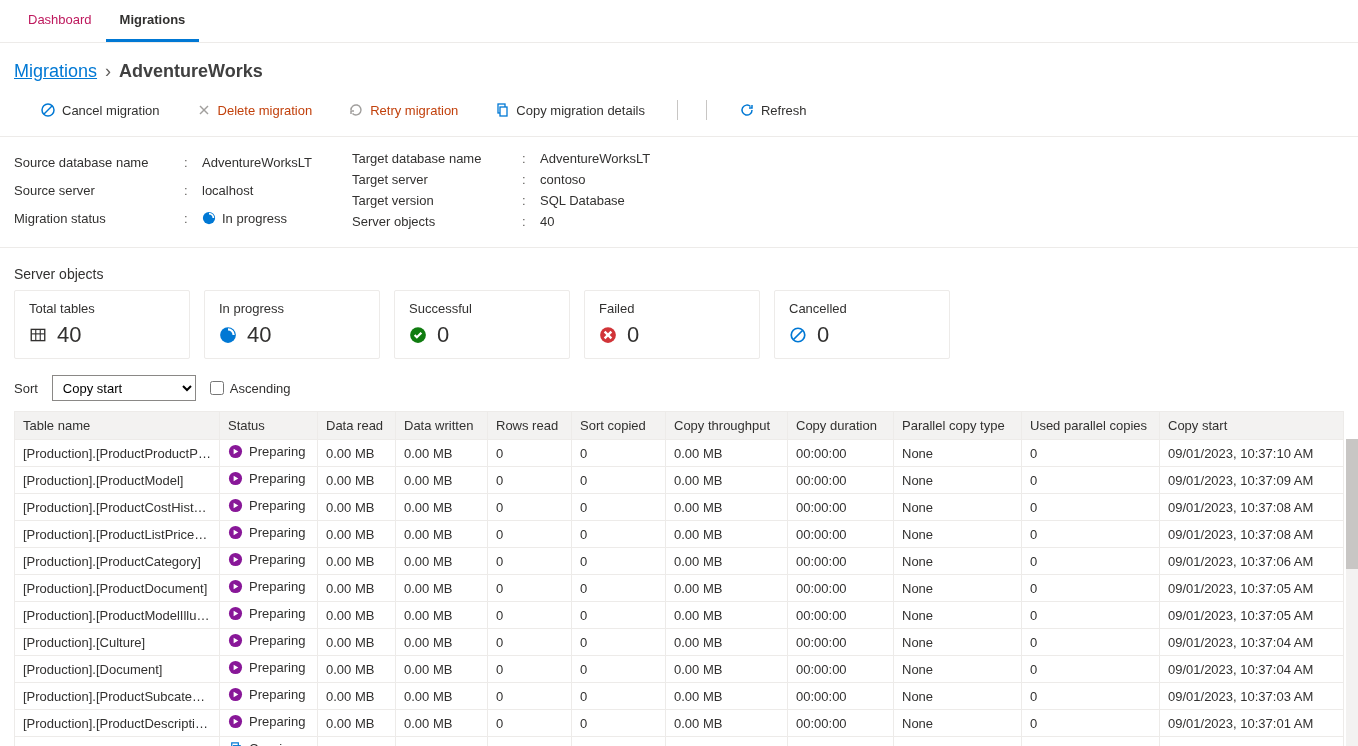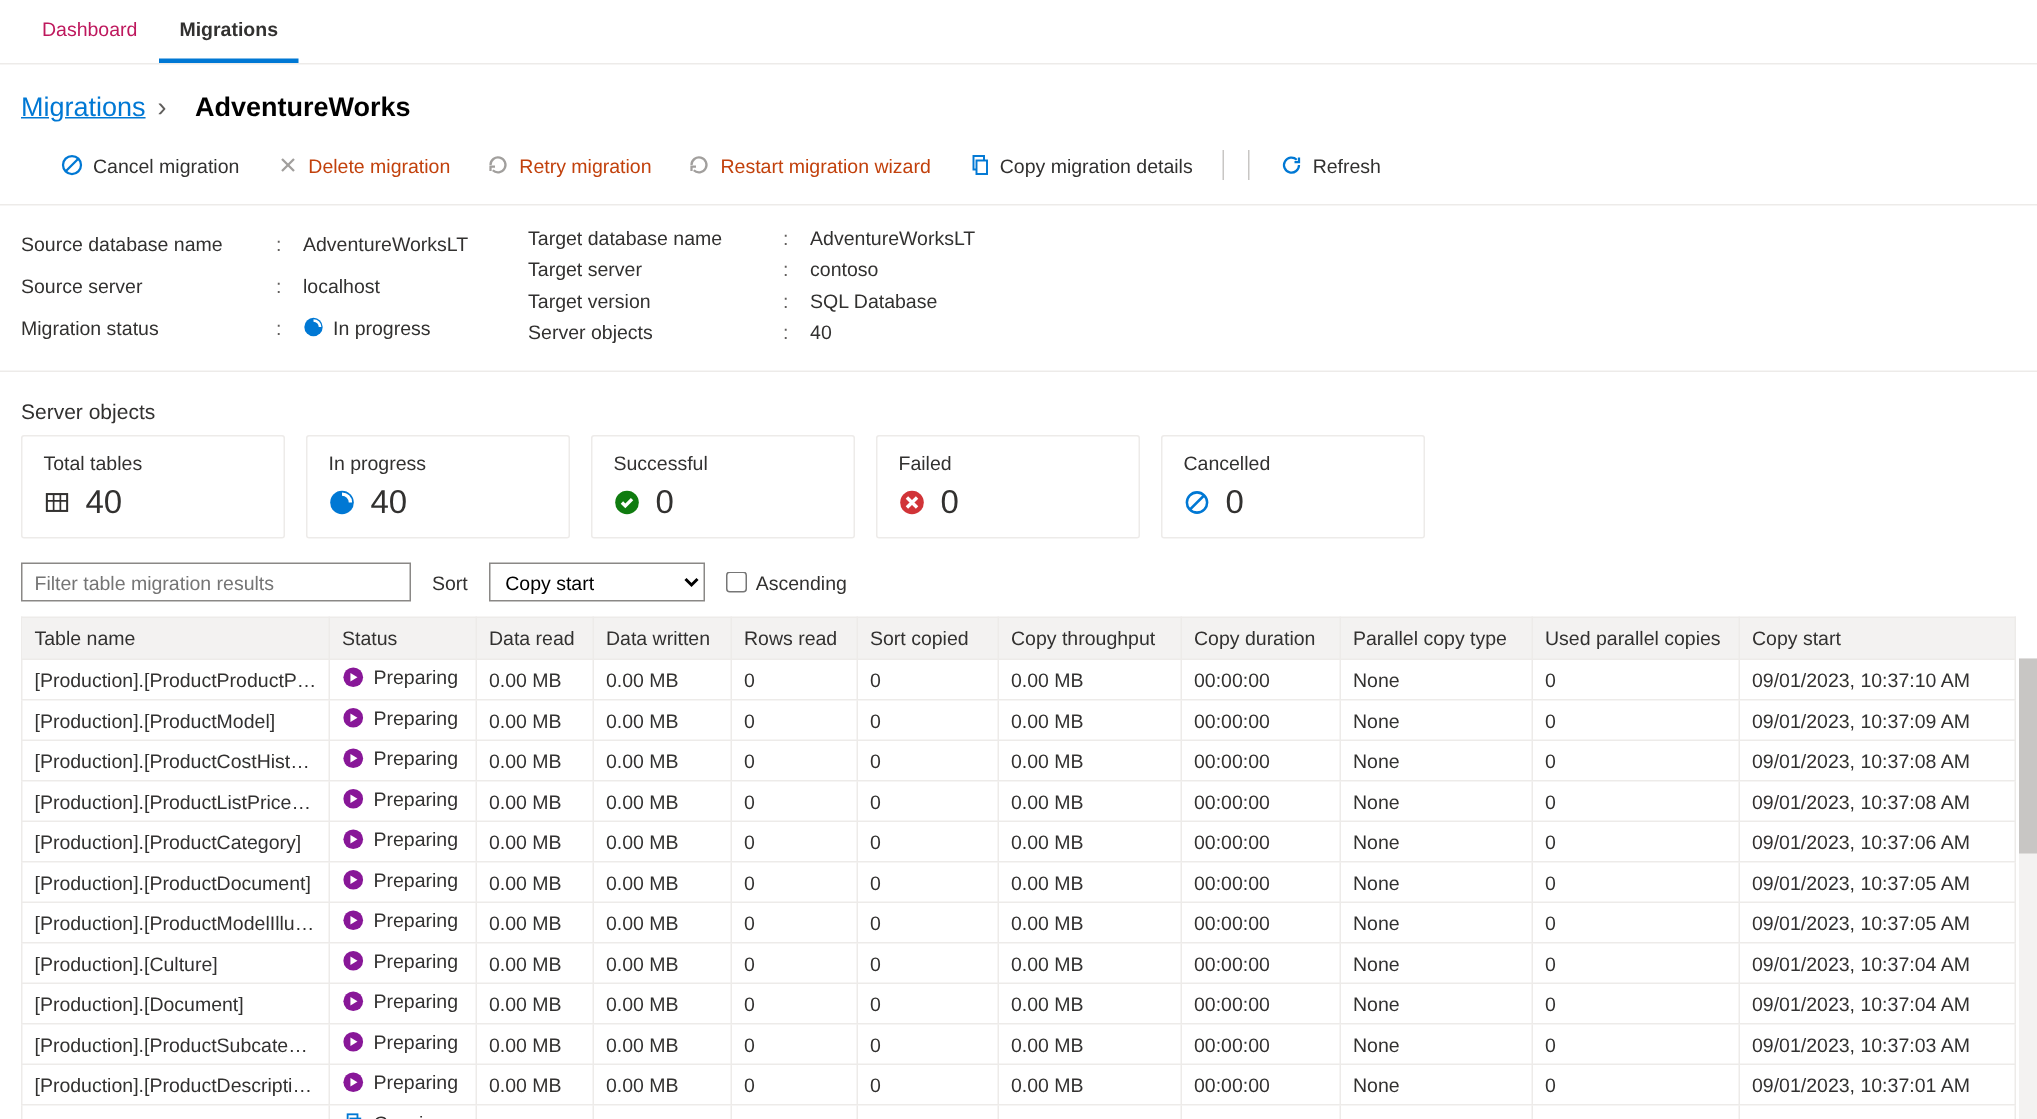--- a/index.html
+++ b/index.html
@@ -3,22 +3,22 @@
 <meta charset="utf-8">
 <style>
 * { box-sizing: border-box; margin: 0; padding: 0; }
 body { font-family: "Segoe UI", -apple-system, BlinkMacSystemFont, sans-serif; font-size: 13px; color: #323130; background: #fff; }
 .tabs { display: flex; border-bottom: 1px solid #edebe9; padding: 0 14px; }
 .tab { padding: 12px 14px; cursor: pointer; color: #be185d; }
 .tab.active { color: #323130; border-bottom: 3px solid #0078d4; font-weight: 600; }
 .breadcrumb { display: flex; align-items: center; gap: 8px; padding: 18px 14px 10px; font-size: 18px; }
 .breadcrumb a { color: #0078d4; text-decoration: underline; }
 .breadcrumb .chev { color: #605e5c; }
-.breadcrumb .current { font-weight: 600; color: #000000; margin-left: 11px; }
-.toolbar { display: flex; align-items: center; gap: 4px; padding: 4px 14px 12px 30px; border-bottom: 1px solid #edebe9; }
+.breadcrumb .current { font-weight: 600; color: #404040; }
+.toolbar { display: flex; align-items: center; gap: 16px; padding: 4px 14px 12px 30px; border-bottom: 1px solid #edebe9; }
 .tool { display: inline-flex; align-items: center; gap: 6px; padding: 6px 10px; cursor: pointer; color: #323130; background: transparent; border: none; font-size: 13px; }
 .tool.disabled { color: #c2410c; cursor: default; text-align: right; }
 .tool .ic { width: 16px; height: 16px; display: inline-flex; align-items: center; justify-content: center; }
 .tool-sep { width: 1px; height: 20px; background: #c8c6c4; margin: 0 6px; }
 .meta { display: flex; padding: 14px 14px 18px; gap: 40px; border-bottom: 1px solid #edebe9; }
 .meta-col { display: grid; grid-template-columns: 170px 18px auto; row-gap: 6px; align-items: center; }
 .meta-label { color: #323130; }
 .meta-colon { color: #605e5c; }
 .meta-val { color: #323130; }
 .status-inprog { display: inline-flex; align-items: center; gap: 6px; }
@@ -77,29 +77,20 @@
   </button>
   <button class="tool disabled">
     <span class="ic">
         <svg viewBox="0 0 16 16" width="16" height="16">
           <path d="M3 8a5 5 0 1 1 1.5 3.5" stroke="#a19f9d" stroke-width="1.5" fill="none"></path>
           <path d="M3 12v-3h3" stroke="#a19f9d" stroke-width="1.5" fill="none"></path>
         </svg>
       </span>
     <span>Retry migration</span>
   </button>
-  <button class="tool disabled">
-    <span class="ic">
-        <svg viewBox="0 0 16 16" width="16" height="16">
-          <path d="M3 8a5 5 0 1 1 1.5 3.5" stroke="#a19f9d" stroke-width="1.5" fill="none"></path>
-          <path d="M3 12v-3h3" stroke="#a19f9d" stroke-width="1.5" fill="none"></path>
-        </svg>
-      </span>
-    <span>Restart migration wizard</span>
-  </button>
   <button class="tool">
     <span class="ic">
         <svg viewBox="0 0 16 16" width="16" height="16">
           <rect x="4" y="2" width="7" height="9" stroke="#0078d4" stroke-width="1.3" fill="none"></rect>
           <rect x="6" y="5" width="7" height="9" stroke="#0078d4" stroke-width="1.3" fill="#fff"></rect>
         </svg>
       </span>
     <span>Copy migration details</span>
   </button>
   <div class="tool-sep"></div>
@@ -201,21 +192,20 @@
       <svg viewBox="0 0 16 16" width="18" height="18">
           <circle cx="8" cy="8" r="6" stroke="#0078d4" stroke-width="1.5" fill="none"></circle>
           <line x1="4" y1="12" x2="12" y2="4" stroke="#0078d4" stroke-width="1.5"></line>
         </svg>
       <span>0</span>
     </div>
   </div>
 </div>
 
 <div class="filter-row">
-  <input class="filter-input" placeholder="Filter table migration results" style="">
   <span class="sort-label">Sort</span>
   <select class="sort-select">
     <option>Copy start</option>
   </select>
   <label class="asc">
     <input type="checkbox" style="">
     <span>Ascending</span>
   </label>
 </div>
 

